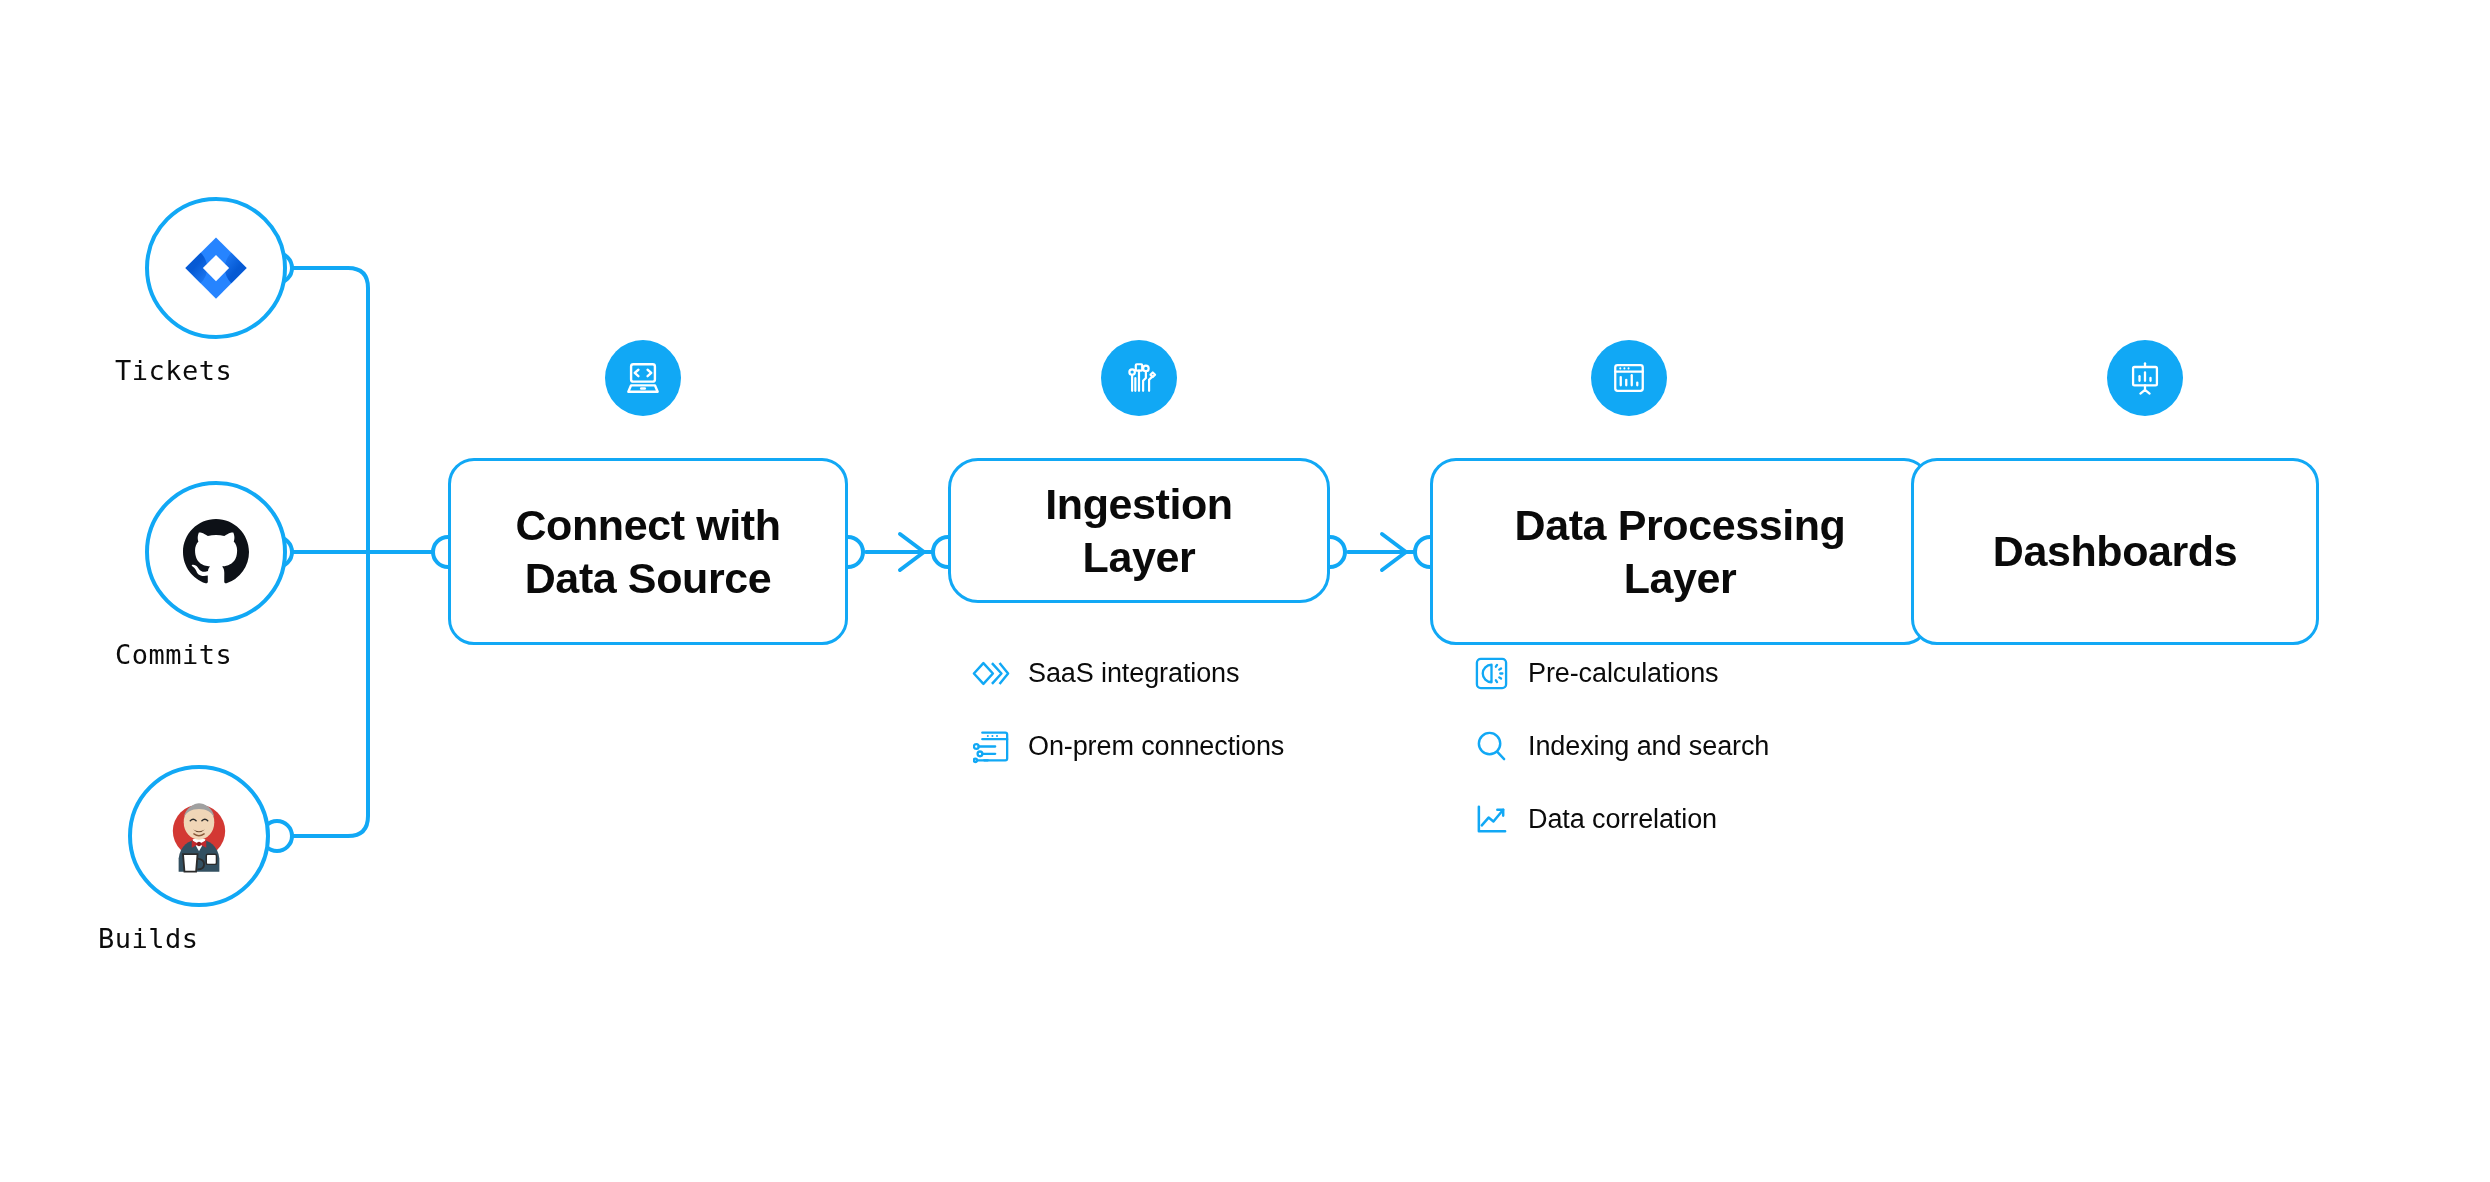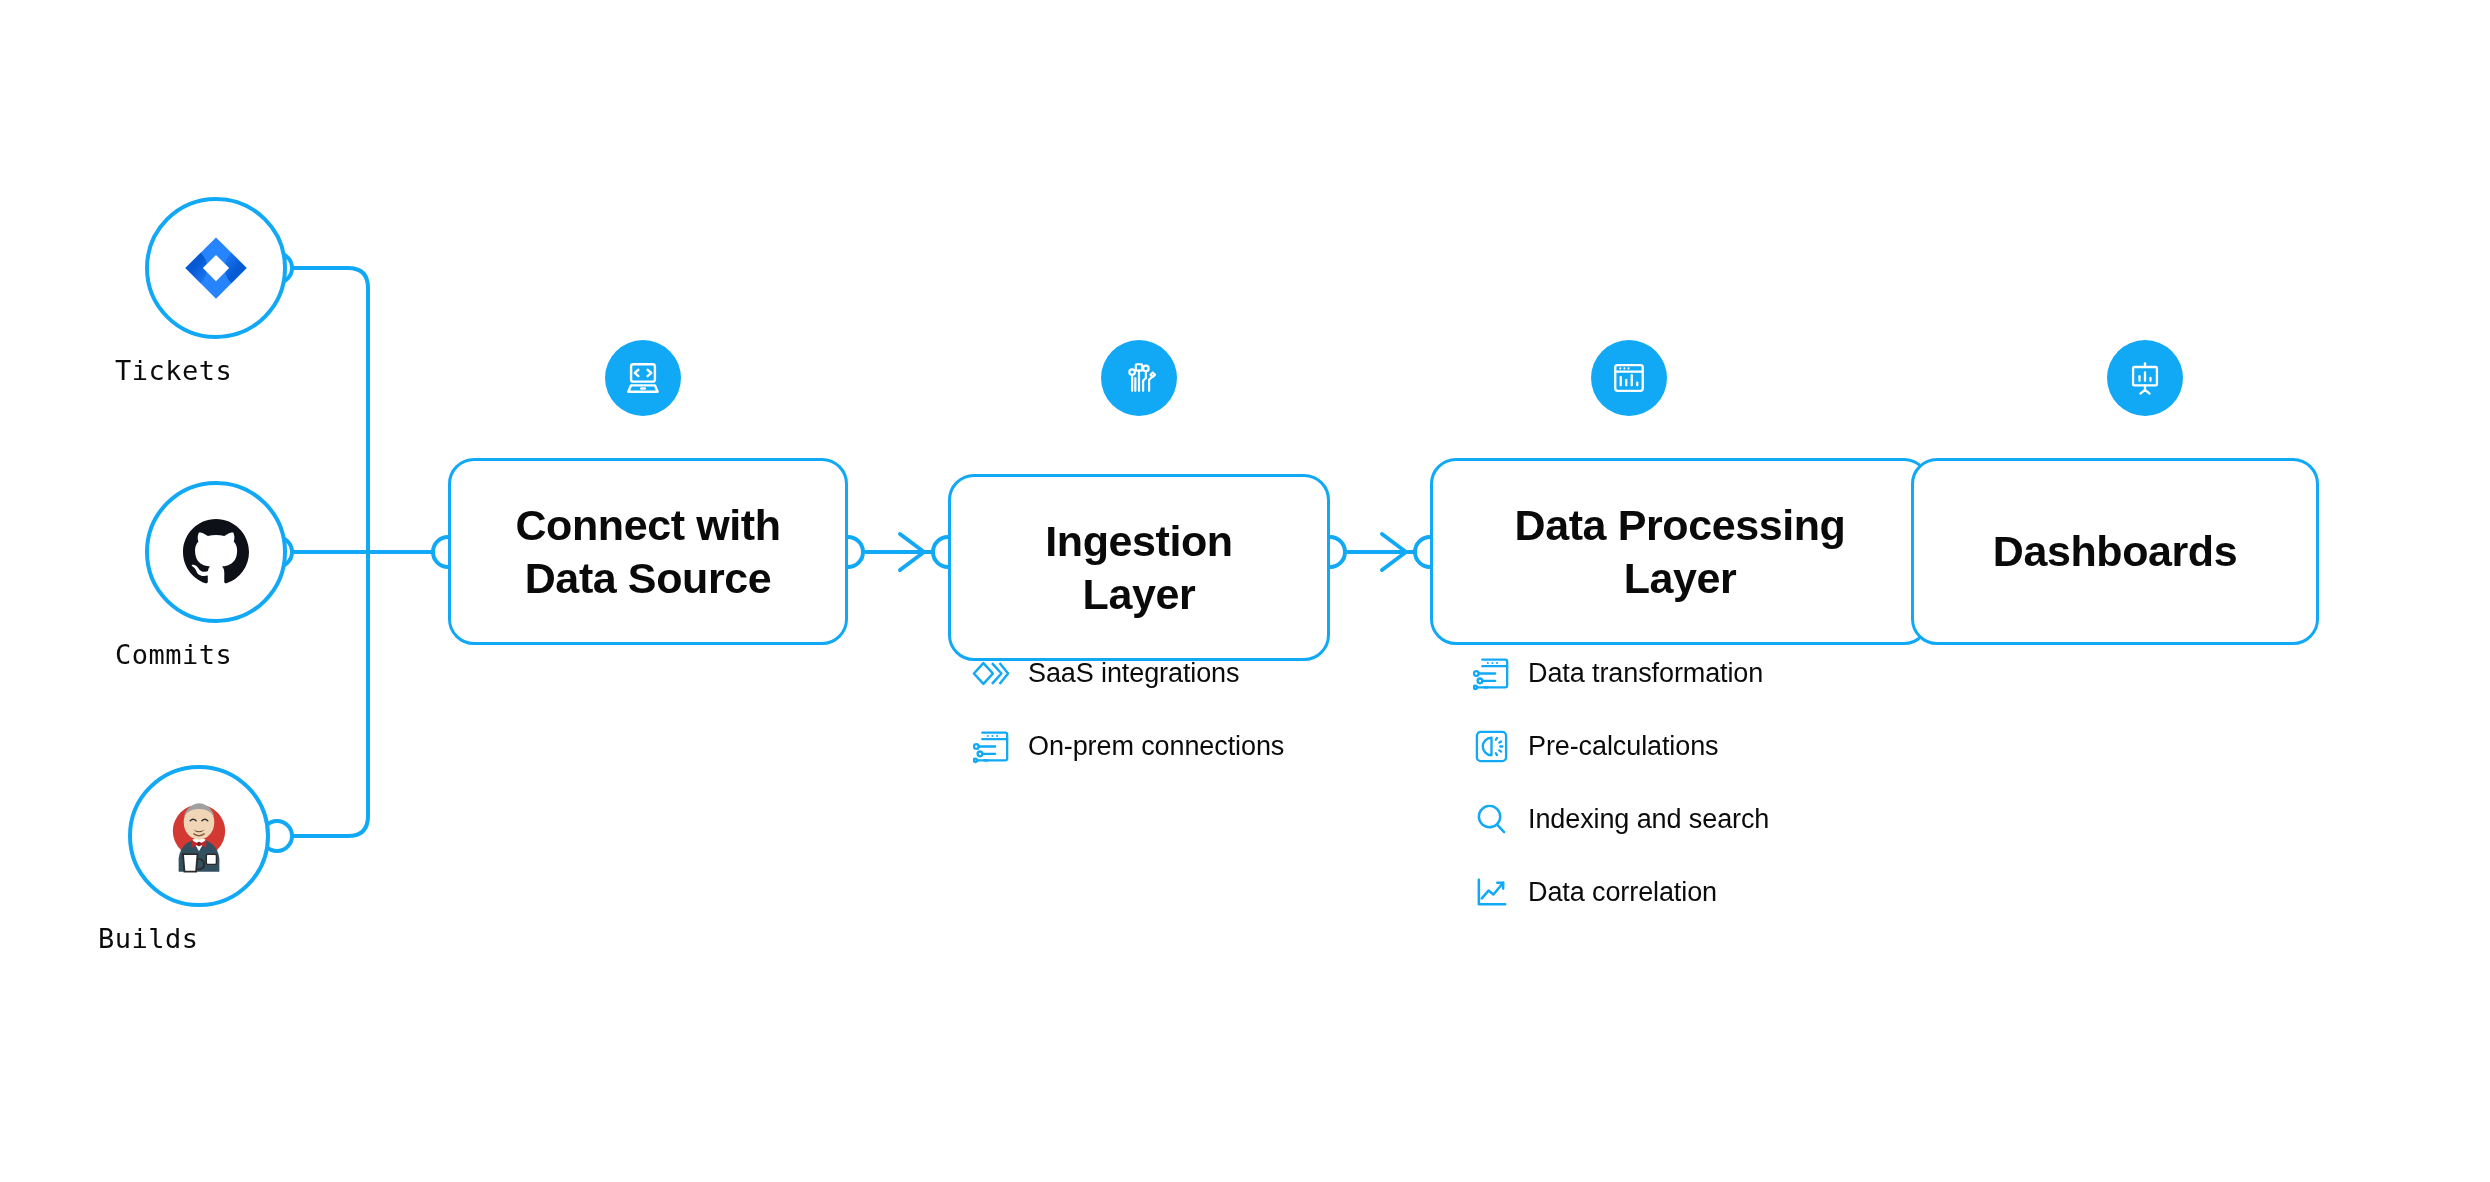--- a/index.html
+++ b/index.html
@@ -265,21 +265,21 @@
       <path d="M24 16 V38"></path>
       <circle cx="31.5" cy="13.5" r="3"></circle>
       <path d="M31.5 16.5 V24 L28.5 27 V38"></path>
       <circle cx="16.5" cy="17.5" r="3"></circle>
       <path d="M16.5 20.5 V38"></path>
       <path d="M20 24 V38"></path>
       <path d="M35 38 V26 L38.5 22.5"></path>
       <path d="M36.5 20.5 l2.5 -2.5 l2.5 2.5 l-2.5 2.5 z"></path>
     </svg>
   </div>
-  <div class="stage-box" style="left:948px; top:474px; width:382px; height:187px;">
+  <div class="stage-box" style="left:948px; top:458px; width:382px; height:145px;border-radius:30px;">
     <div class="stage-title">Ingestion
 Layer</div>
   </div>
 
   <div class="feature-list" style="left:972px; top:650px;">
     <div class="feature-item">
       <span class="feature-icon">
         <svg viewBox="0 0 40 26" width="38" height="25" xmlns="http://www.w3.org/2000/svg" fill="none" stroke="#11A8F5" stroke-width="2.6" stroke-linejoin="round">
           <path d="M12 2 L22 13 L12 24 L2 13 Z"></path>
           <path d="M21 2 L31 13 L21 24"></path>
@@ -322,38 +322,20 @@
     </svg>
   </div>
   <div class="stage-box" style="left:1430px; top:458px; width:500px; height:187px;">
     <div class="stage-title">Data Processing
 Layer</div>
   </div>
 
   <div class="feature-list" style="left:1472px; top:650px;">
     <div class="feature-item">
       <span class="feature-icon">
-        <svg viewBox="0 0 40 38" width="37" height="35" xmlns="http://www.w3.org/2000/svg" fill="none" stroke="#11A8F5" stroke-width="2.5" stroke-linecap="round" stroke-linejoin="round">
-          <path d="M10 4 H35 A2 2 0 0 1 37 6 V32 A2 2 0 0 1 35 34 H12"></path>
-          <path d="M10 11 H37"></path>
-          <circle cx="16" cy="7.5" r="1.1" fill="#11A8F5" stroke="none"></circle>
-          <circle cx="21" cy="7.5" r="1.1" fill="#11A8F5" stroke="none"></circle>
-          <circle cx="26" cy="7.5" r="1.1" fill="#11A8F5" stroke="none"></circle>
-          <path d="M6 19 H24"></path>
-          <circle cx="3.5" cy="19" r="2.6"></circle>
-          <path d="M10 27 H24"></path>
-          <circle cx="7.5" cy="27" r="2.6"></circle>
-          <path d="M4 34 H16"></path>
-          <circle cx="2.5" cy="34" r="1.8"></circle>
-        </svg>
-      </span>
-      <span class="feature-label">Data transformation</span>
-    </div>
-    <div class="feature-item">
-      <span class="feature-icon">
         <svg viewBox="0 0 36 36" width="35" height="35" xmlns="http://www.w3.org/2000/svg" fill="none" stroke="#11A8F5" stroke-width="2.4" stroke-linecap="round" stroke-linejoin="round">
           <rect x="3" y="3" width="30" height="30" rx="4"></rect>
           <path d="M18 9 A9 9 0 1 0 18 27 Z"></path>
           <path d="M22.5 11 l1.2 -1.8 M26 14 l1.8 -1.2 M27 18 h2.2 M26 22 l1.8 1.2 M22.5 25 l1.2 1.8"></path>
         </svg>
       </span>
       <span class="feature-label">Pre-calculations</span>
     </div>
     <div class="feature-item">
       <span class="feature-icon">

